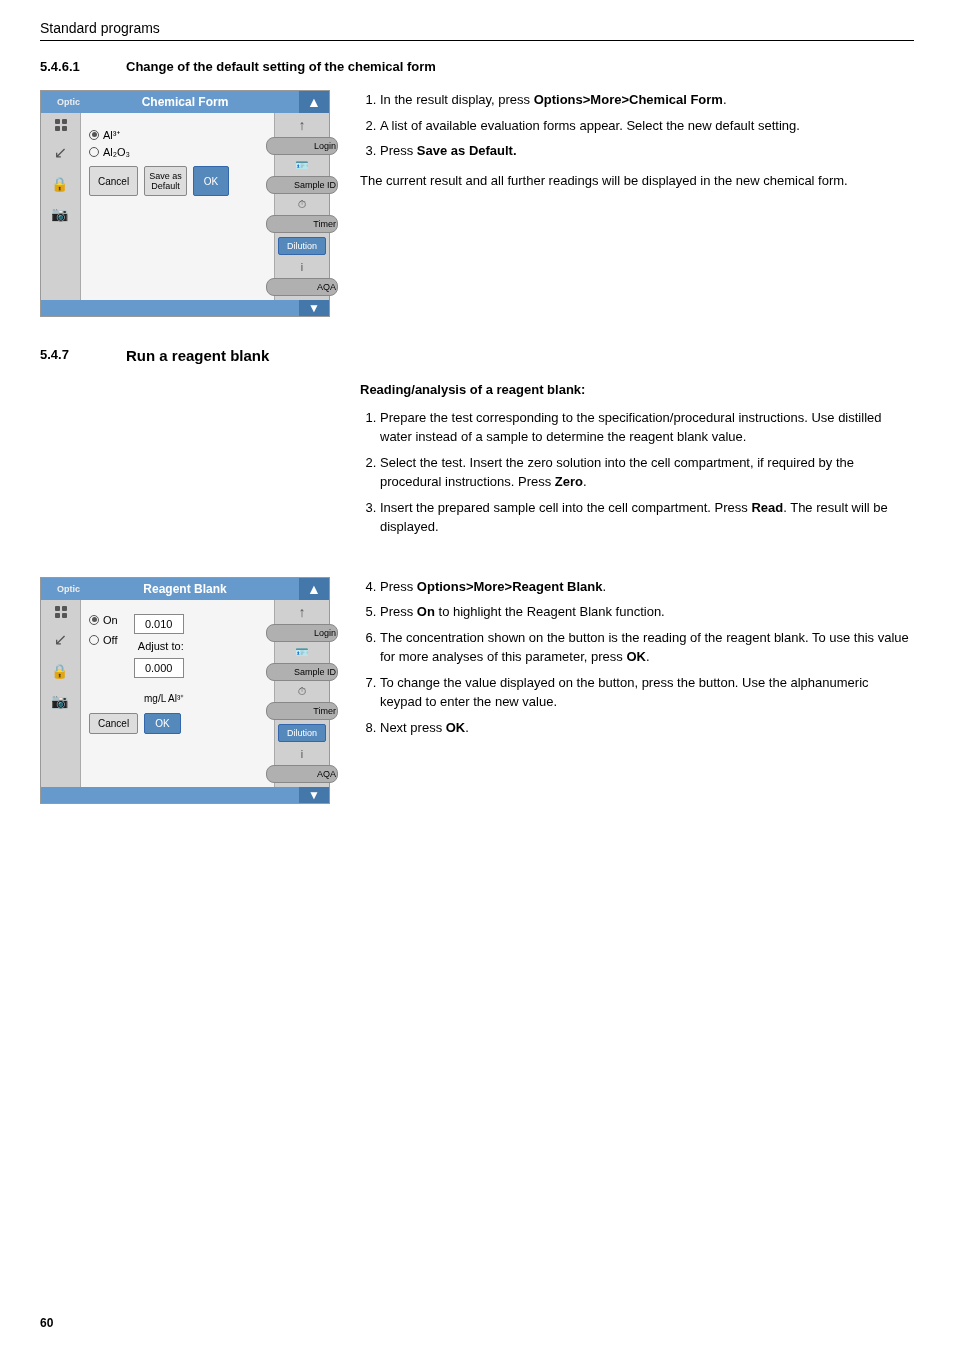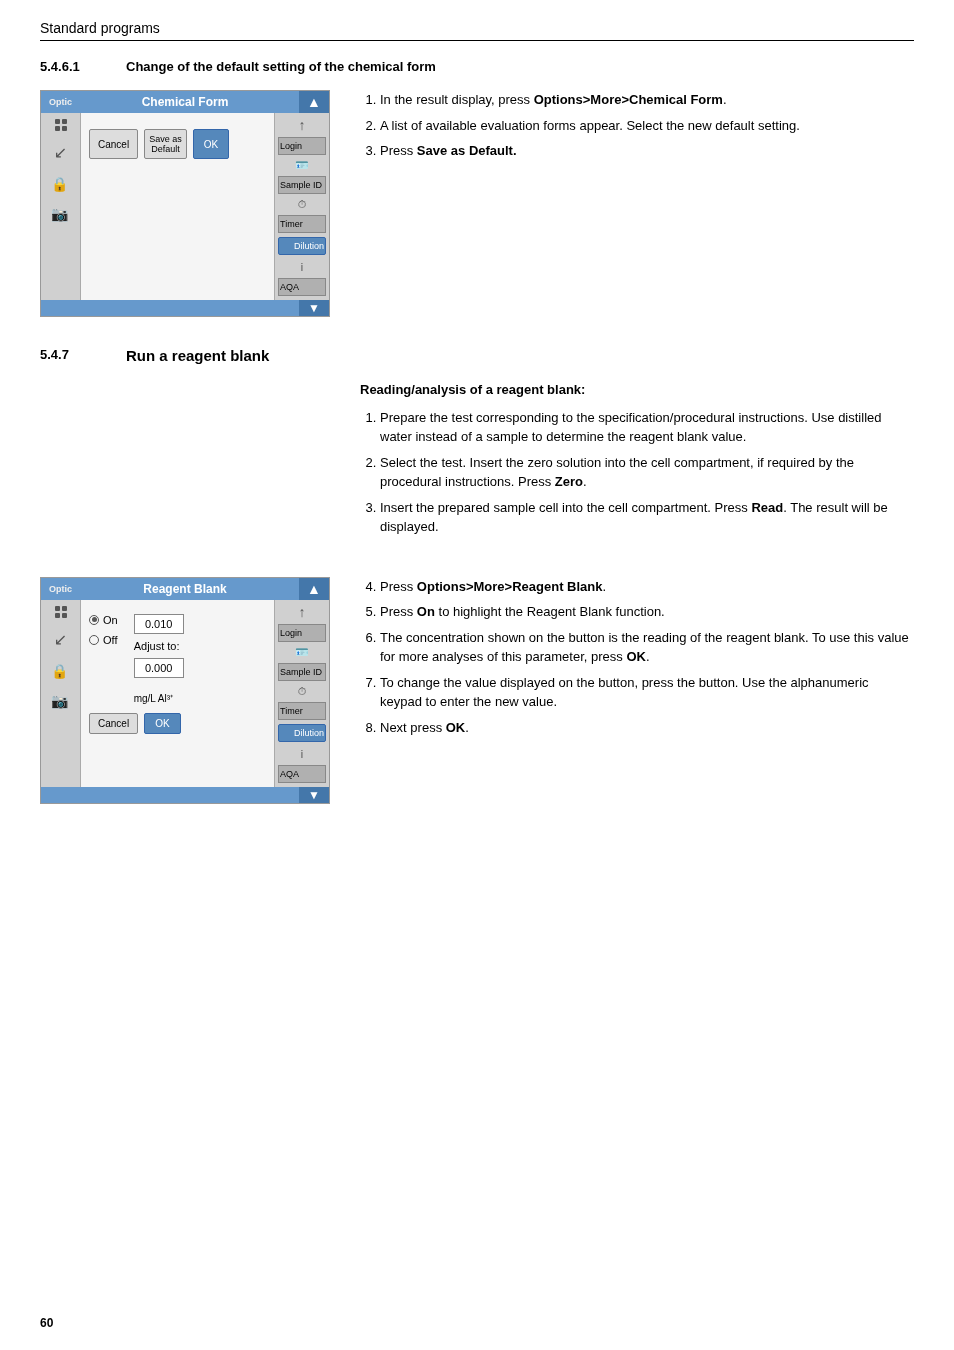--- a/index.html
+++ b/index.html
@@ -122,38 +122,38 @@
       flex-direction: column;
       align-items: center;
       padding: 4px 2px;
       gap: 4px;
       border-left: 1px solid #aaa;
       font-size: 9px;
       text-align: center;
     }
 
     .sidebar-btn {
-      width: 48px;
+      width: 72px;
       background: #b0b0b0;
       border: 1px solid #888;
-      border-radius: 0;
+      border-radius: 8px;
       padding: 3px 1px;
-      text-align: left;
+      text-align: right;
       font-size: 9px;
       color: #000;
     }
 
     .sidebar-btn-blue {
       background: #5588bb;
       color: white;
       border: 1px solid #3366aa;
       width: 48px;
       border-radius: 2px;
       padding: 3px 1px;
-      text-align: right;
+      text-align: center;
       font-size: 9px;
     }
 
     .device-bottom-bar {
       background: #6699cc;
       height: 16px;
       position: relative;
     }
 
     .device-bottom-arrow {
@@ -273,21 +273,21 @@
     .page-number {
       position: absolute;
       bottom: 20px;
       left: 40px;
       font-weight: bold;
       font-size: 12px;
     }
 
     .device-top-label {
       position: absolute;
-      left: 8px;
+      left: 16px;
       top: 50%;
       transform: translateY(-50%);
       font-size: 9px;
       color: #eee;
     }
   </style>
 </head>
 <body>
 
 <div class="section-title">Standard programs</div>
@@ -314,20 +314,32 @@
             <div class="icon-dot-sm"></div>
             <div class="icon-dot-sm"></div>
           </div>
         </div>
         <div style="font-size:16px;color:#555;margin:4px 0;">↙</div>
         <div style="font-size:14px;color:#555;margin:4px 0;">🔒</div>
         <div style="font-size:14px;color:#555;margin:4px 0;">📷</div>
       </div>
 
       <div class="device-main">
+        <div class="radio-group">
+          <div class="radio-item">
+            <div class="radio-circle">
+              <div class="radio-filled"></div>
+            </div>
+            <span>Al³⁺</span>
+          </div>
+          <div class="radio-item">
+            <div class="radio-circle"></div>
+            <span>Al₂O₃</span>
+          </div>
+        </div>
         <div class="device-buttons">
           <button class="dev-btn">Cancel</button>
           <button class="dev-btn" style="font-size:9px;padding:4px 4px;">Save as<br>Default</button>
           <button class="dev-btn-blue">OK</button>
         </div>
       </div>
 
       <div class="device-right-sidebar">
         <div style="font-size:14px;color:#555;">↑</div>
         <div class="sidebar-btn">Login</div>
@@ -348,20 +360,21 @@
   <div class="instructions">
     <ol>
       <li>
         <span>In the result display, press </span><span class="bold">Options&gt;More&gt;Chemical Form</span><span>.</span>
       </li>
       <li>A list of available evaluation forms appear. Select the new default setting.</li>
       <li>
         <span>Press </span><span class="bold">Save as Default.</span>
       </li>
     </ol>
+    <p>The current result and all further readings will be displayed in the new chemical form.</p>
   </div>
 </div>
 
 <div class="section-547">
   <div class="subsection-title">
     <span class="subsection-number">5.4.7</span>
     <span style="font-size:15px;">Run a reagent blank</span>
   </div>
 </div>
 
@@ -417,21 +430,21 @@
               <div class="radio-circle">
                 <div class="radio-filled"></div>
               </div>
               <span>On</span>
             </div>
             <div class="radio-item">
               <div class="radio-circle"></div>
               <span>Off</span>
             </div>
           </div>
-          <div style="display:flex;flex-direction:column;align-items:flex-start;gap:2px;">
+          <div style="display:flex;flex-direction:column;align-items:flex-end;gap:2px;">
             <div class="value-box">0.010</div>
             <div class="adjust-row">Adjust to:</div>
             <div class="value-box">0.000</div>
             <div style="font-size:10px;margin-top:11px;">mg/L Al³⁺</div>
           </div>
         </div>
         <div class="device-buttons">
           <button class="dev-btn">Cancel</button>
           <button class="dev-btn-blue">OK</button>
         </div>

